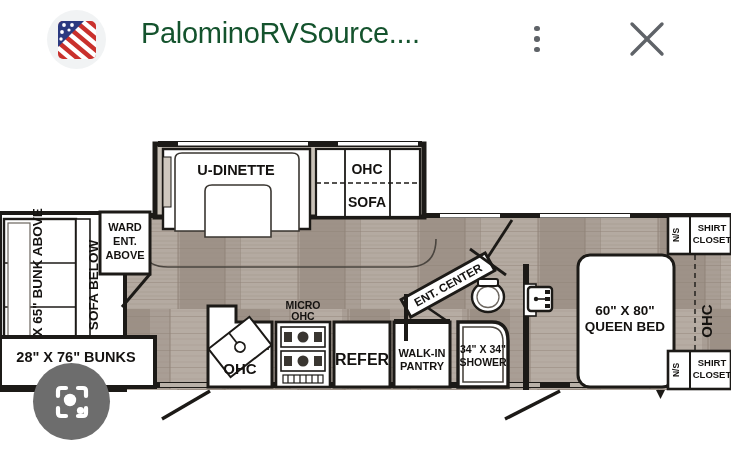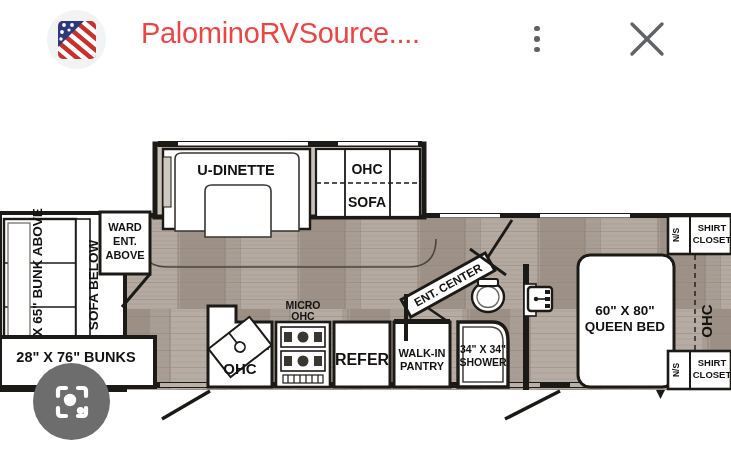--- a/index.html
+++ b/index.html
@@ -35,21 +35,21 @@
     border-radius: 5px;
     overflow: hidden;
     position: relative;
     filter: blur(0.4px);
   }
   #page-title {
     position: absolute;
     left: 141px; top: 17px;
     width: 350px;
     font-size: 29px;
-    color: #ef4444;
+    color: #14532d;
     letter-spacing: -0.3px;
     white-space: nowrap;
     overflow: hidden;
   }
   #kebab-menu {
     position: absolute;
     left: 520px; top: 14px;
     width: 34px; height: 50px;
     display: flex; flex-direction: column;
     align-items: center; justify-content: center;

